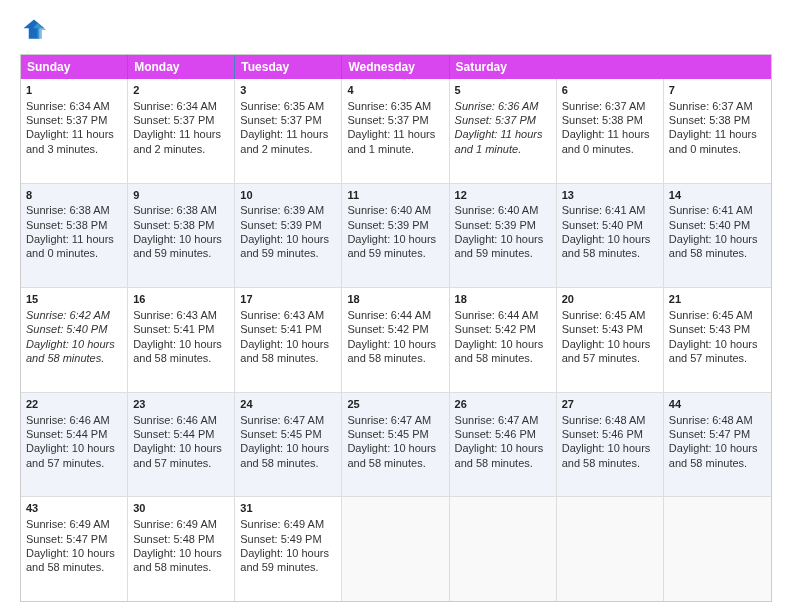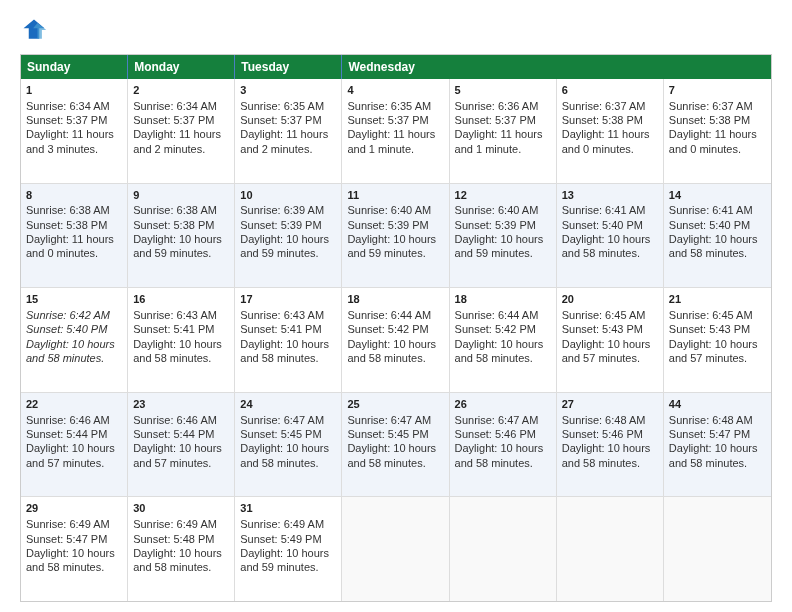--- a/index.html
+++ b/index.html
@@ -61,21 +61,21 @@
     }
     .calendar {
       flex: 1;
       display: flex;
       flex-direction: column;
       border: 1px solid #ccc;
     }
     .cal-header {
       display: grid;
       grid-template-columns: repeat(7, 1fr);
-      background: #15803d;
+      background: #d946ef;
     }
     .cal-header-cell {
       color: #fff;
       font-size: 12px;
       font-weight: bold;
       padding: 5px 6px;
       border-right: 1px solid #4a7fc1;
       text-align: left;
     }
     .cal-header-cell:last-child { border-right: none; }
@@ -135,20 +135,21 @@
       <div class="location-title"></div>
     </div>
   </div>
 
   <div class="calendar">
     <div class="cal-header">
     <div class="cal-header-cell">Sunday</div>
         <div class="cal-header-cell">Monday</div>
         <div class="cal-header-cell">Tuesday</div>
         <div class="cal-header-cell">Wednesday</div>
+        <div class="cal-header-cell">Saturday</div>
       </div>
     <div class="cal-body">
     <div class="cal-row">
           <div class="cal-cell">
             <span class="day-num">1</span>
             <div class="cell-info" style="white-space: pre-line;">Sunrise: 6:34 AM
 Sunset: 5:37 PM
 Daylight: 11 hours
 and 3 minutes.</div>
           </div>
@@ -168,21 +169,21 @@
           </div>
           <div class="cal-cell">
             <span class="day-num">4</span>
             <div class="cell-info" style="white-space: pre-line;">Sunrise: 6:35 AM
 Sunset: 5:37 PM
 Daylight: 11 hours
 and 1 minute.</div>
           </div>
           <div class="cal-cell">
             <span class="day-num">5</span>
-            <div class="cell-info" style="white-space: pre-line;">Sunrise: 6:36 AM
+            <div class="cell-info" style="white-space: pre-line; font-style: italic;">Sunrise: 6:36 AM
 Sunset: 5:37 PM
 Daylight: 11 hours
 and 1 minute.</div>
           </div>
           <div class="cal-cell">
             <span class="day-num">6</span>
             <div class="cell-info" style="white-space: pre-line;">Sunrise: 6:37 AM
 Sunset: 5:38 PM
 Daylight: 11 hours
 and 0 minutes.</div>
@@ -343,21 +344,21 @@
           <div class="cal-cell alt-row">
             <span class="day-num">44</span>
             <div class="cell-info" style="white-space: pre-line;">Sunrise: 6:48 AM
 Sunset: 5:47 PM
 Daylight: 10 hours
 and 58 minutes.</div>
           </div>
         </div>
         <div class="cal-row">
           <div class="cal-cell">
-            <span class="day-num">29</span>
+            <span class="day-num">43</span>
             <div class="cell-info" style="white-space: pre-line;">Sunrise: 6:49 AM
 Sunset: 5:47 PM
 Daylight: 10 hours
 and 58 minutes.</div>
           </div>
           <div class="cal-cell">
             <span class="day-num">30</span>
             <div class="cell-info" style="white-space: pre-line;">Sunrise: 6:49 AM
 Sunset: 5:48 PM
 Daylight: 10 hours

